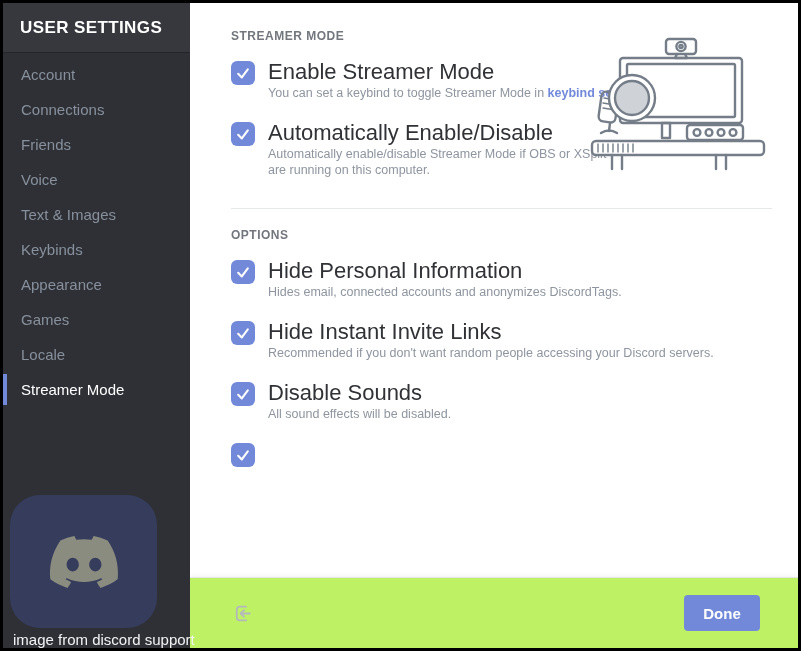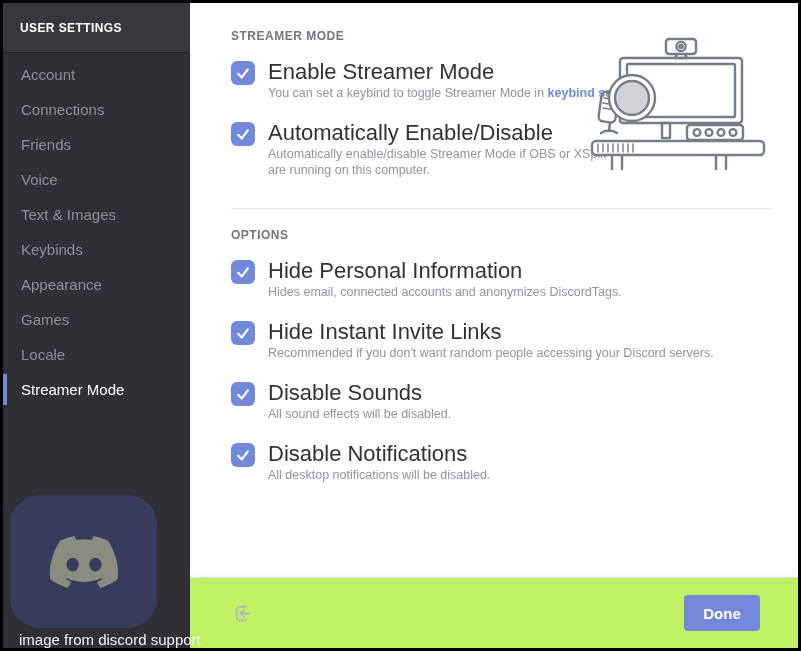--- a/index.html
+++ b/index.html
@@ -21,21 +21,21 @@
     width: 187px;
     background: #2e3035;
     flex: 0 0 187px;
   }
   .sidebar-header {
     height: 50px;
     background: #36383e;
     border-bottom: 1px solid #232529;
     color: #fff;
     font-weight: bold;
-    font-size: 12px;
+    font-size: 17px;
     letter-spacing: 0.4px;
     display: flex;
     align-items: center;
     padding-left: 17px;
   }
   .sidebar-nav { padding-top: 4px; }
   .nav-item {
     position: relative;
     height: 35px;
     display: flex;
@@ -58,21 +58,21 @@
     left: 7px; top: 492px;
     width: 147px; height: 133px;
     border-radius: 30px;
     background: #363c5c;
     display: flex;
     align-items: center;
     justify-content: center;
   }
   .caption {
     position: absolute;
-    left: 16px; bottom: 0px;
+    left: 10px; bottom: 0px;
     color: #f2f3f5;
     font-size: 15px;
     white-space: nowrap;
     z-index: 6;
   }
 
   
   .main {
     flex: 1;
     display: flex;
@@ -300,24 +300,20 @@
           <div class="option-desc">All sound effects will be disabled.</div>
         </div>
       </div>
 
       <div class="option">
         <div class="checkbox" role="checkbox" aria-checked="true">
           <svg width="16" height="16" viewBox="0 0 20 20">
             <polyline points="4,11 8.5,15.5 16,5.5" fill="none" stroke="#ffffff" stroke-width="2.6" stroke-linecap="round" stroke-linejoin="round"></polyline>
           </svg>
         </div>
-        <div class="option-text">
-          <div class="option-title">Disable Notifications</div>
-          <div class="option-desc">All desktop notifications will be disabled.</div>
-        </div>
       </div>
 
     </div>
 
     <footer class="footer">
       <svg class="exit-icon" width="21" height="21" viewBox="0 0 20 20" fill="none" stroke="#b4b8bd" stroke-width="1.7" stroke-linecap="round" stroke-linejoin="round">
         <path d="M13.5 3.5 H7.5 Q4.5 3.5 4.5 6.5 V13.5 Q4.5 16.5 7.5 16.5 H13.5"></path>
         <path d="M17 10 H8.8"></path>
         <path d="M11.5 6.8 L8.2 10 L11.5 13.2"></path>
       </svg>

